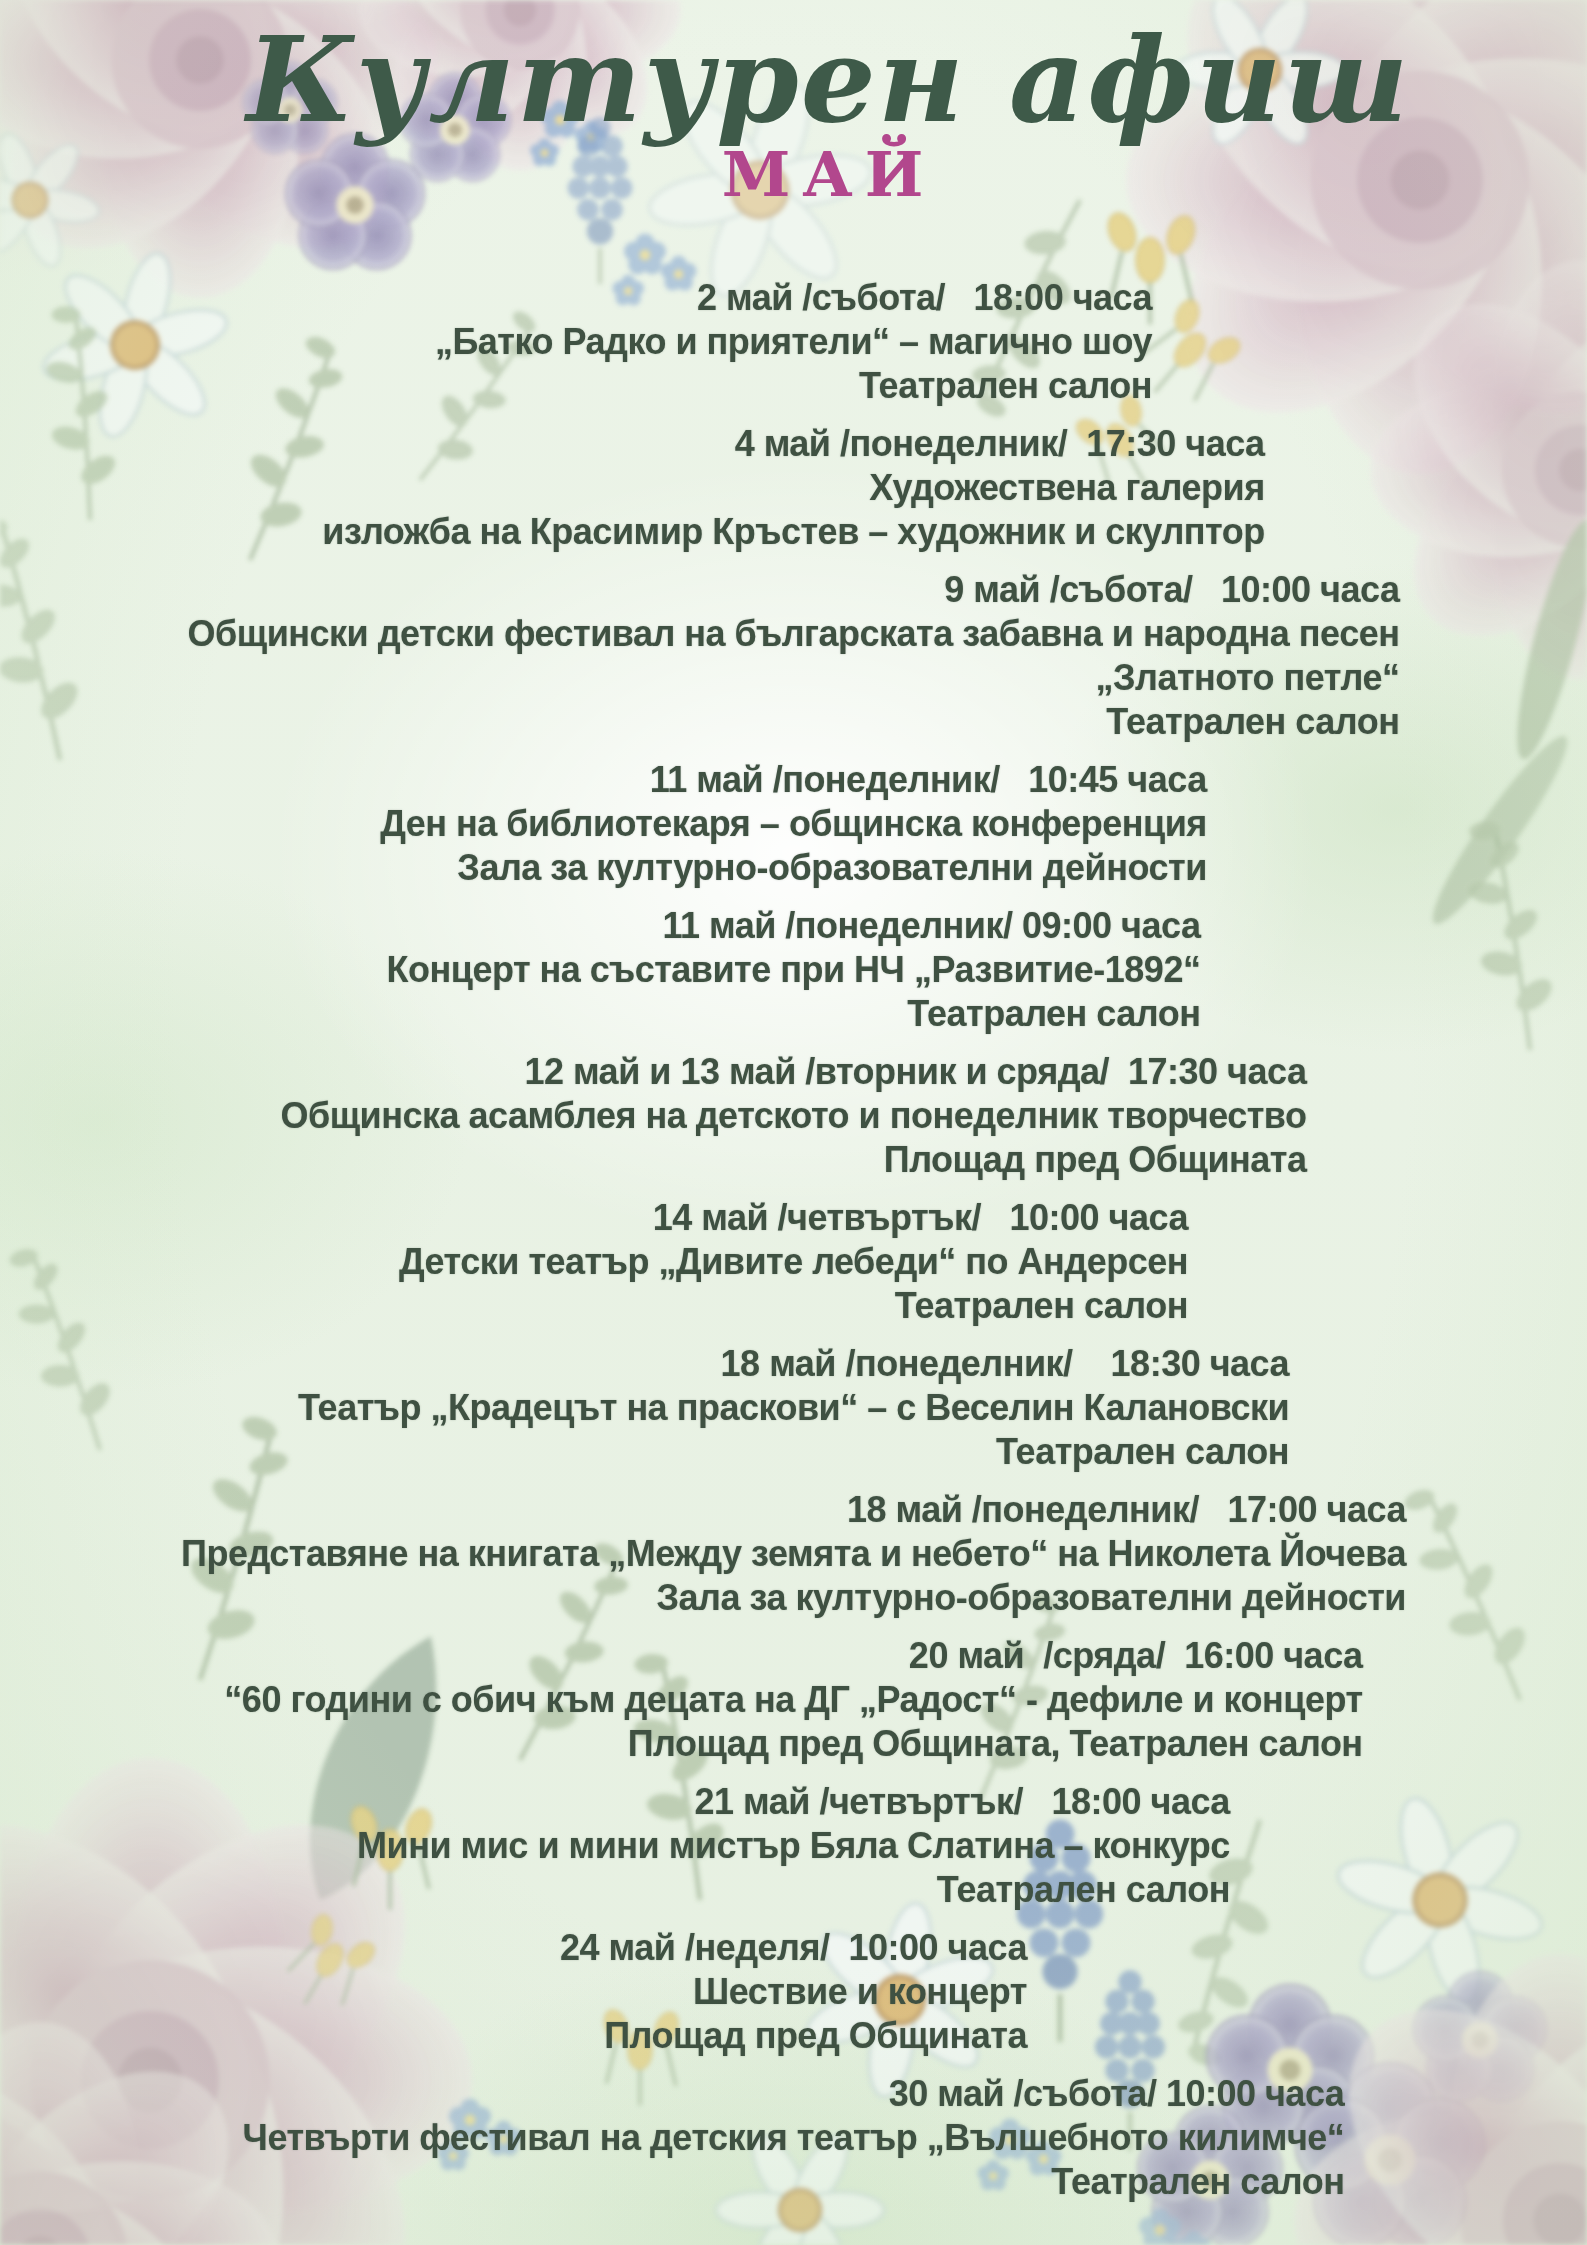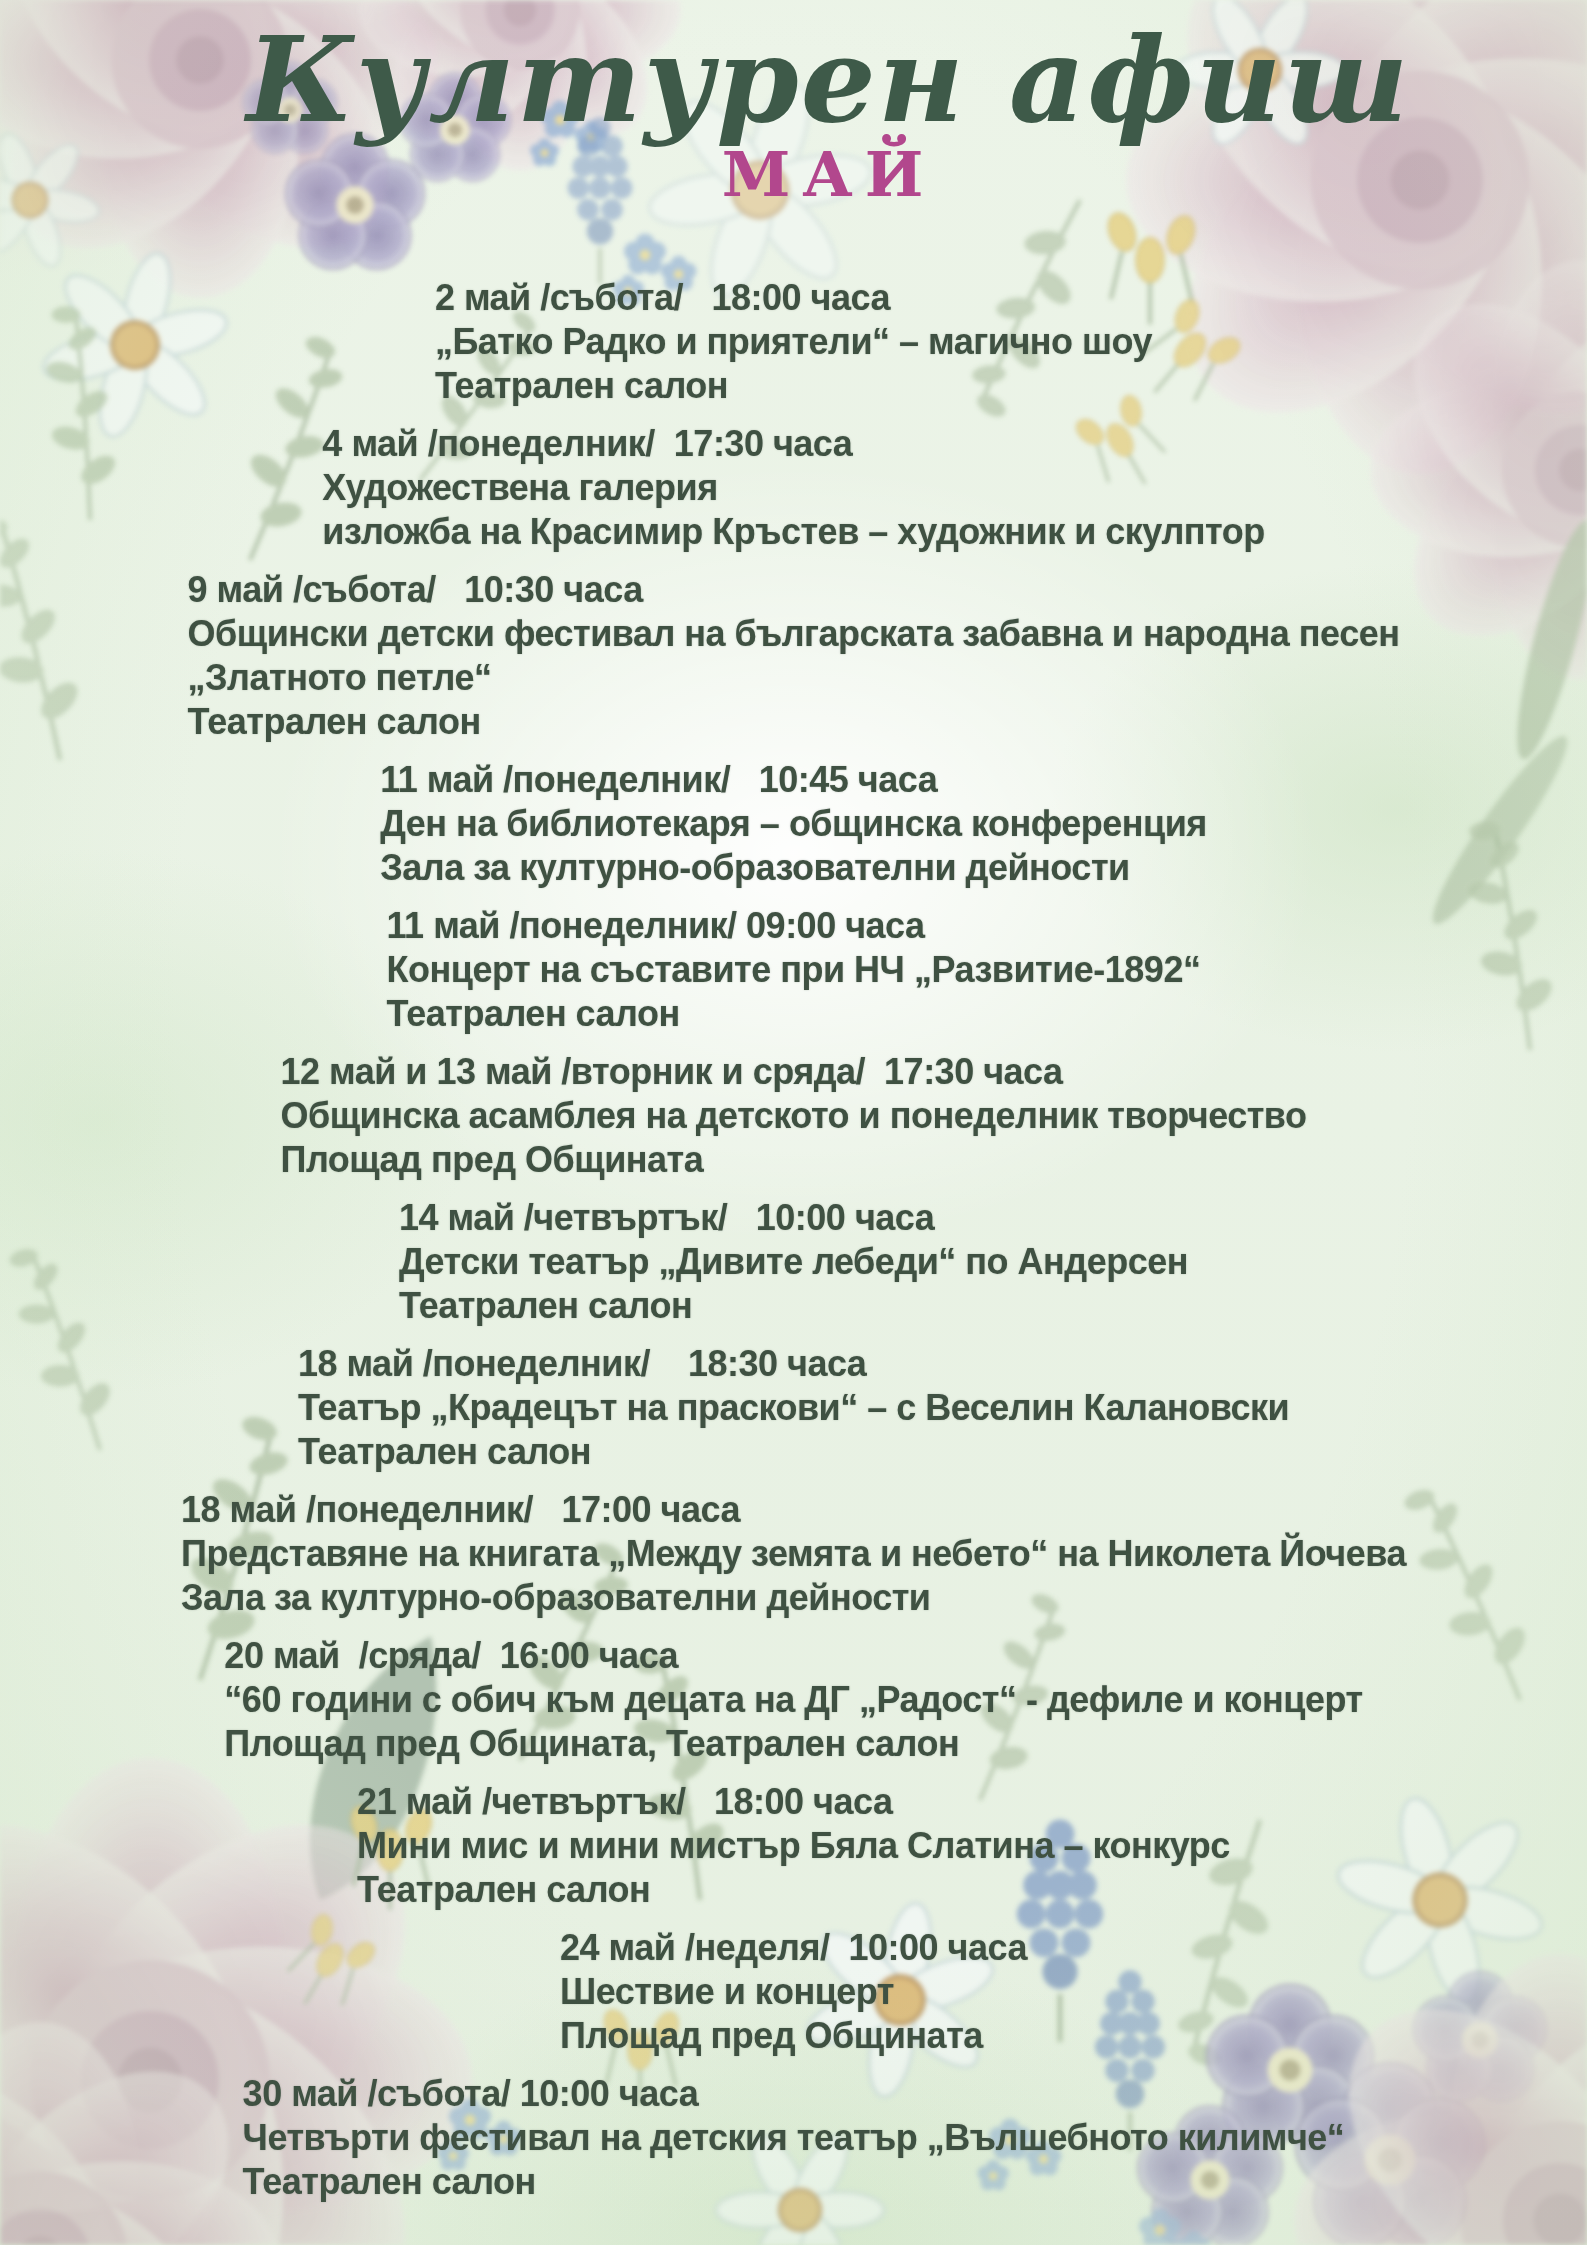--- a/index.html
+++ b/index.html
@@ -44,21 +44,21 @@
     font-family: "DejaVu Serif", serif;
     font-weight: 700;
     font-size: 62px;
     color: #b2478d;
     letter-spacing: 12px;
   }
   .events {
     position: absolute; top: 276px; left: 0; right: 0; z-index: 3;
     display: flex; flex-direction: column; align-items: center; gap: 14px;
   }
-  .event { text-align: left; }
+  .event { text-align: right; }
   .event-line {
     font-size: 36px;
     font-weight: 700;
     line-height: 44px;
     letter-spacing: -0.5px;
     color: #3f5142;
     white-space: pre-wrap;
     text-shadow: 0 0 2px rgba(63,81,66,.3);
   }
 </style>
@@ -254,21 +254,21 @@
         <div class="event-line">Театрален салон</div>
       </div>
 
     <div class="event">
       <div class="event-line event-datetime">4 май /понеделник/  17:30 часа</div>
     <div class="event-line">Художествена галерия</div>
         <div class="event-line">изложба на Красимир Кръстев – художник и скулптор</div>
       </div>
 
     <div class="event">
-      <div class="event-line event-datetime">9 май /събота/   10:30 часа</div>
+      <div class="event-line event-datetime">9 май /събота/   10:00 часа</div>
     <div class="event-line">Общински детски фестивал на българската забавна и народна песен</div>
         <div class="event-line">„Златното петле“</div>
         <div class="event-line">Театрален салон</div>
       </div>
 
     <div class="event">
       <div class="event-line event-datetime">11 май /понеделник/   10:45 часа</div>
     <div class="event-line">Ден на библиотекаря – общинска конференция</div>
         <div class="event-line">Зала за културно-образователни дейности</div>
       </div>

